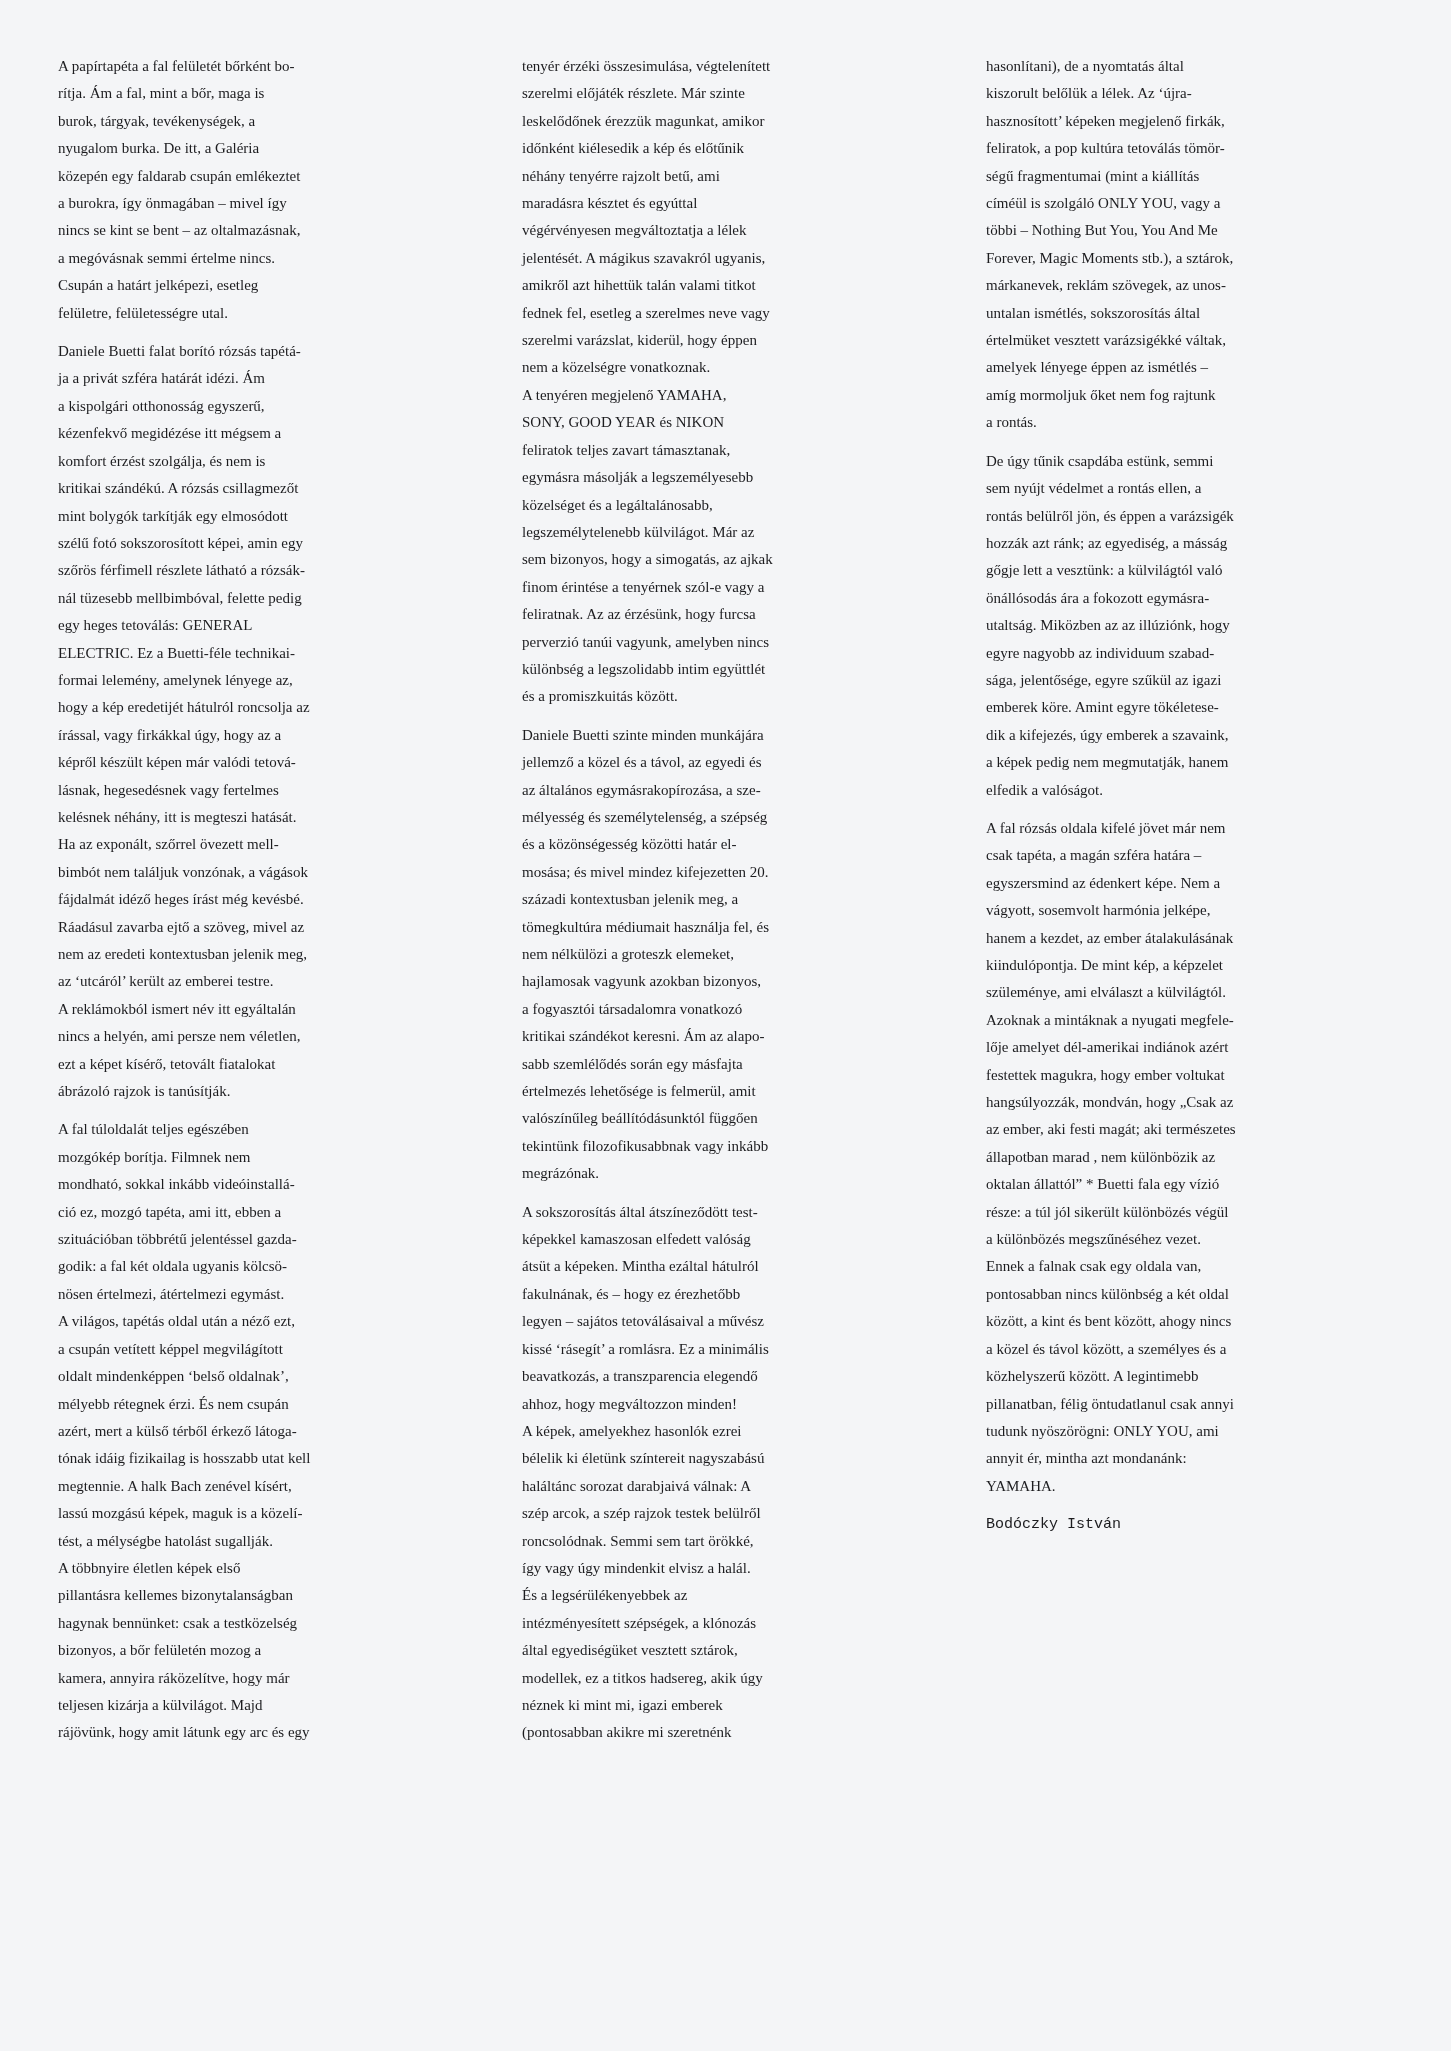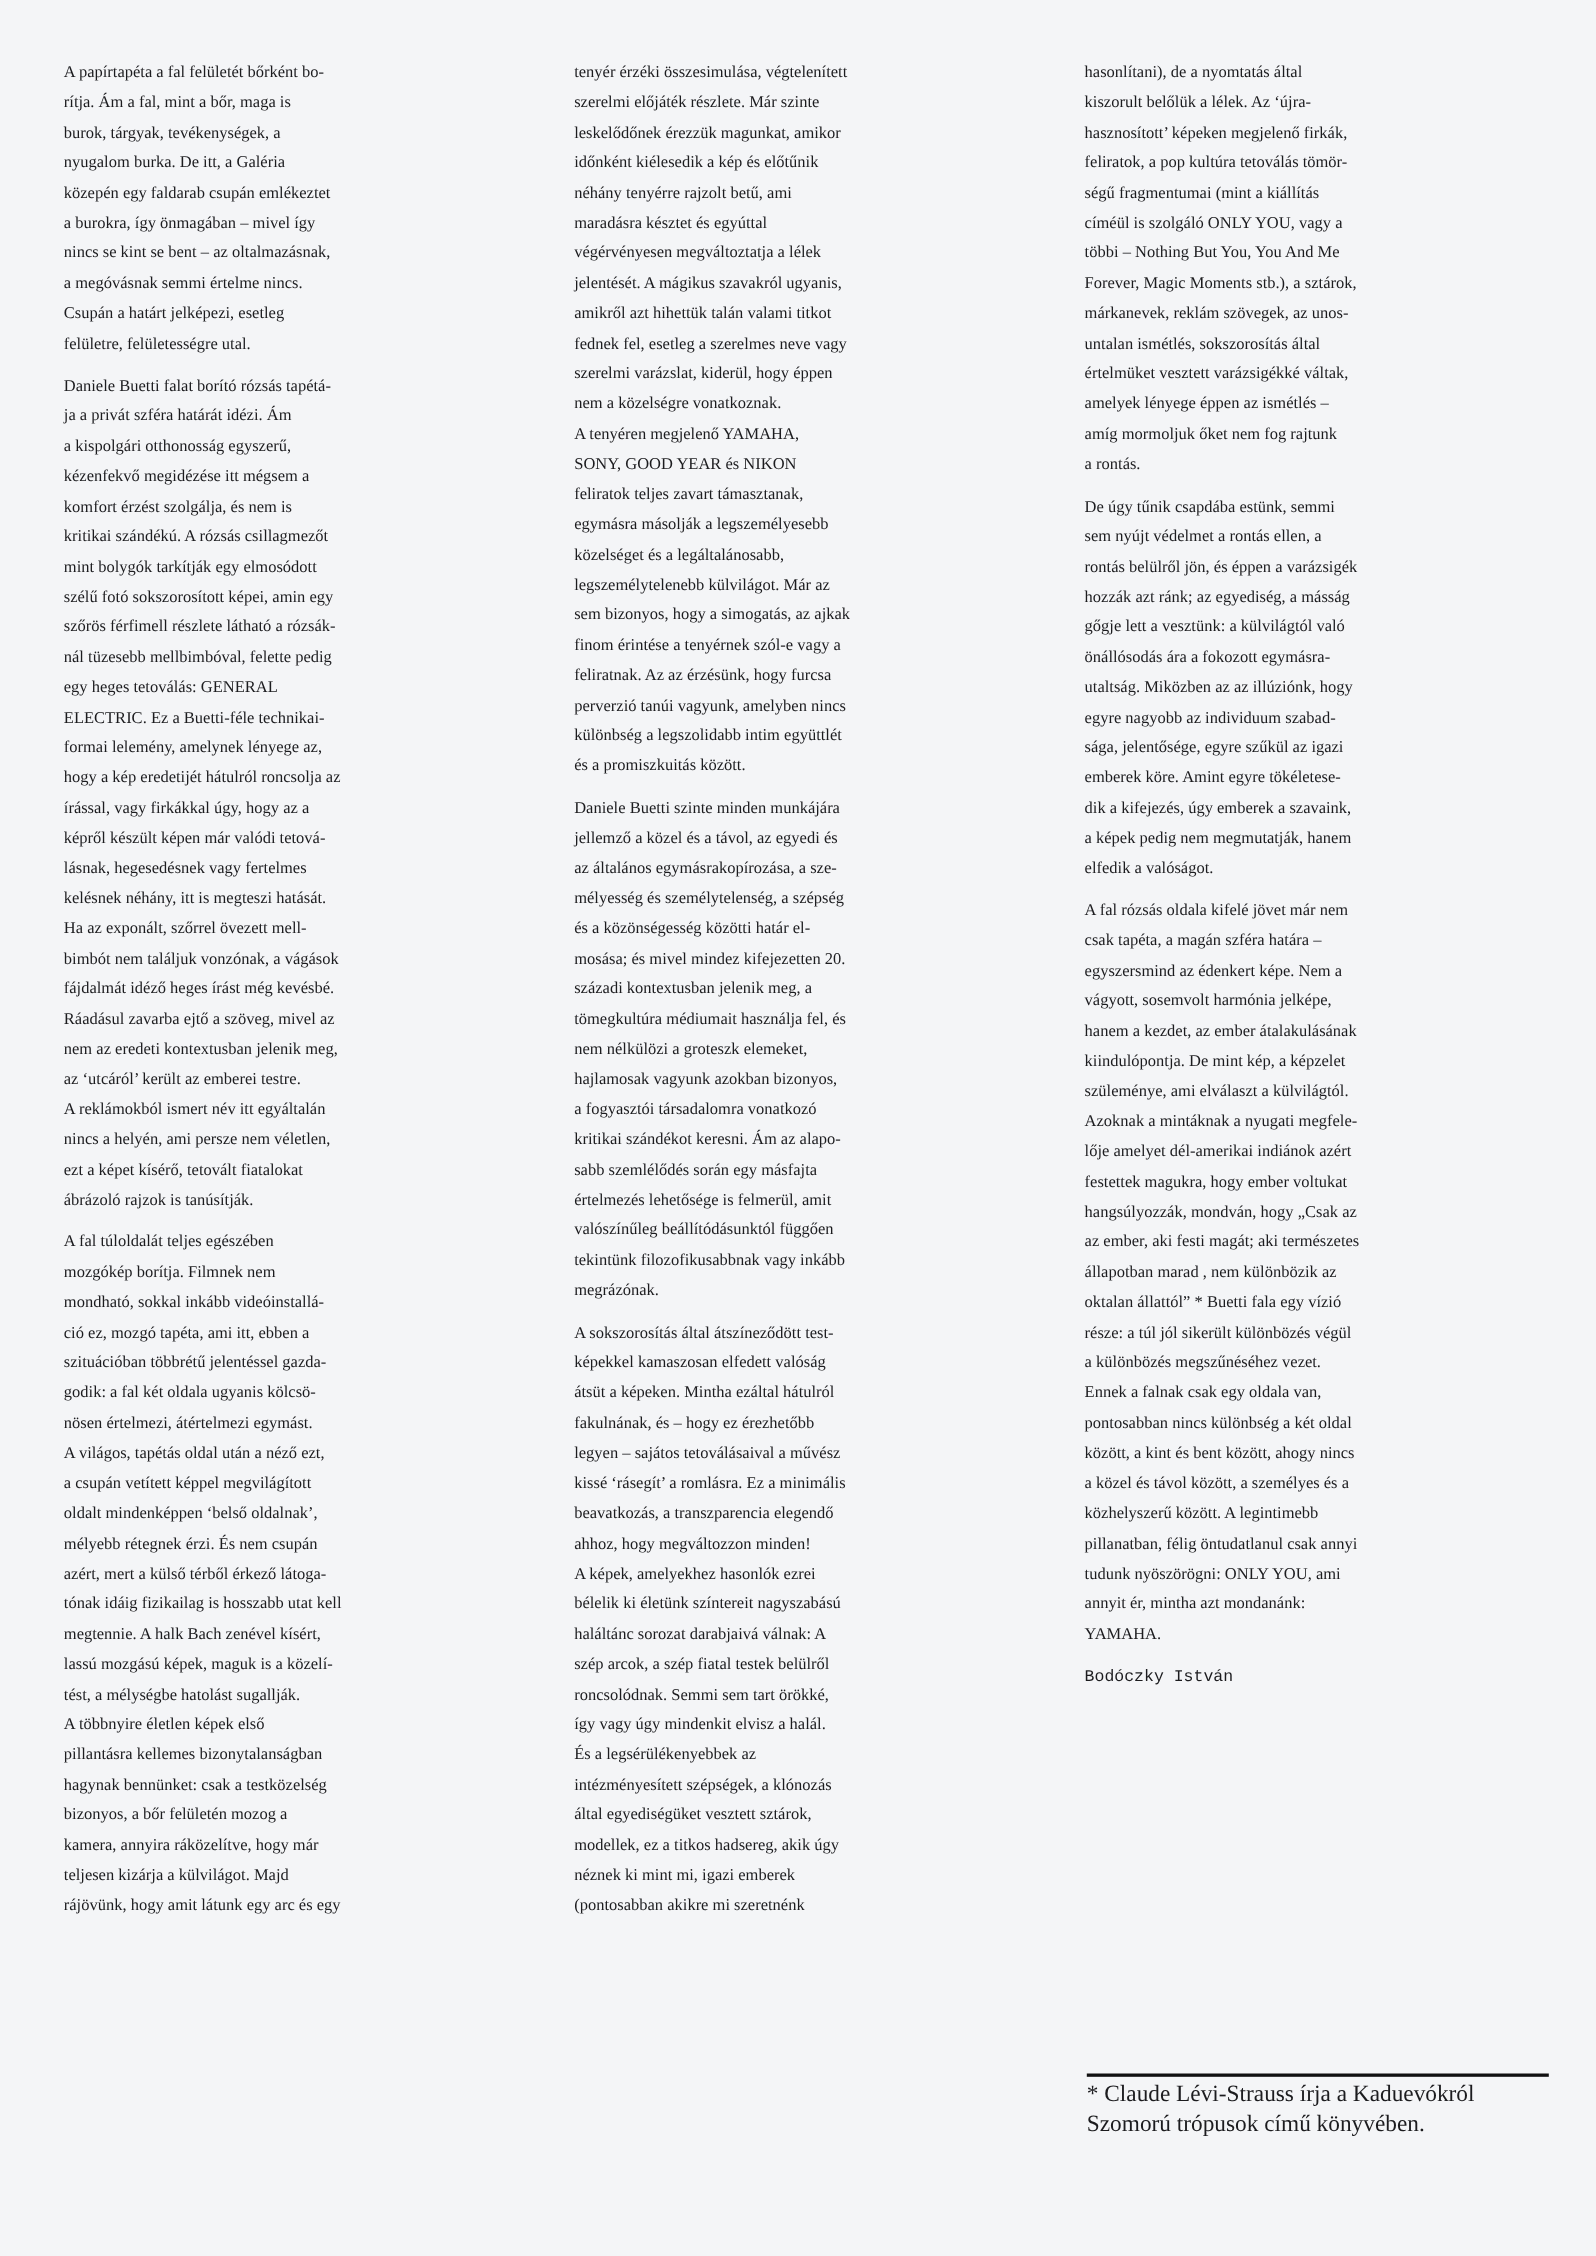--- a/index.html
+++ b/index.html
@@ -151,21 +151,21 @@
         <span class="line">képekkel kamaszosan  elfedett valóság</span>
         <span class="line">átsüt a képeken. Mintha ezáltal hátulról</span>
         <span class="line">fakulnának, és – hogy  ez érezhetőbb</span>
         <span class="line">legyen – sajátos tetoválásaival a művész</span>
         <span class="line">kissé ‘rásegít’ a romlásra. Ez a minimális</span>
         <span class="line">beavatkozás, a <span class="it">transzparencia</span>  elegendő</span>
         <span class="line">ahhoz, hogy megváltozzon minden!</span>
         <span class="line">A képek, amelyekhez hasonlók ezrei</span>
         <span class="line">bélelik ki életünk színtereit nagyszabású</span>
         <span class="line">haláltánc sorozat darabjaivá válnak: A</span>
-        <span class="line">szép arcok, a szép fiatal testek belülről</span>
+        <span class="line">szép arcok, a szép rajzok testek belülről</span>
         <span class="line">roncsolódnak. Semmi sem tart örökké,</span>
         <span class="line">így vagy úgy mindenkit elvisz a halál.</span>
         <span class="line">És a legsérülékenyebbek az</span>
         <span class="line">intézményesített szépségek, a klónozás</span>
         <span class="line">által egyediségüket vesztett sztárok,</span>
         <span class="line">modellek, ez a titkos hadsereg, akik úgy</span>
         <span class="line">néznek ki mint mi, igazi emberek</span>
         <span class="line">(pontosabban akikre mi szeretnénk</span>
       </div>
     </div>
@@ -223,18 +223,13 @@
         <span class="line">között, a kint és bent között, ahogy nincs</span>
         <span class="line">a közel és távol között, a személyes és a</span>
         <span class="line">közhelyszerű között. A legintimebb</span>
         <span class="line">pillanatban, félig öntudatlanul csak annyi</span>
         <span class="line">tudunk nyöszörögni: ONLY YOU, ami</span>
         <span class="line">annyit ér, mintha azt mondanánk:</span>
         <span class="line">YAMAHA.</span>
       </div>
       <div class="para signature">Bodóczky István</div>
     </div>
-  <div class="footnote">
-    <div class="footnote-rule"></div>
-    <span class="line">* Claude Lévi-Strauss írja a Kaduevókról</span>
-    <span class="line"><span class="it">Szomorú trópusok</span><span> című könyvében.</span></span>
-  </div>
 </div>
 
 </body></html>

